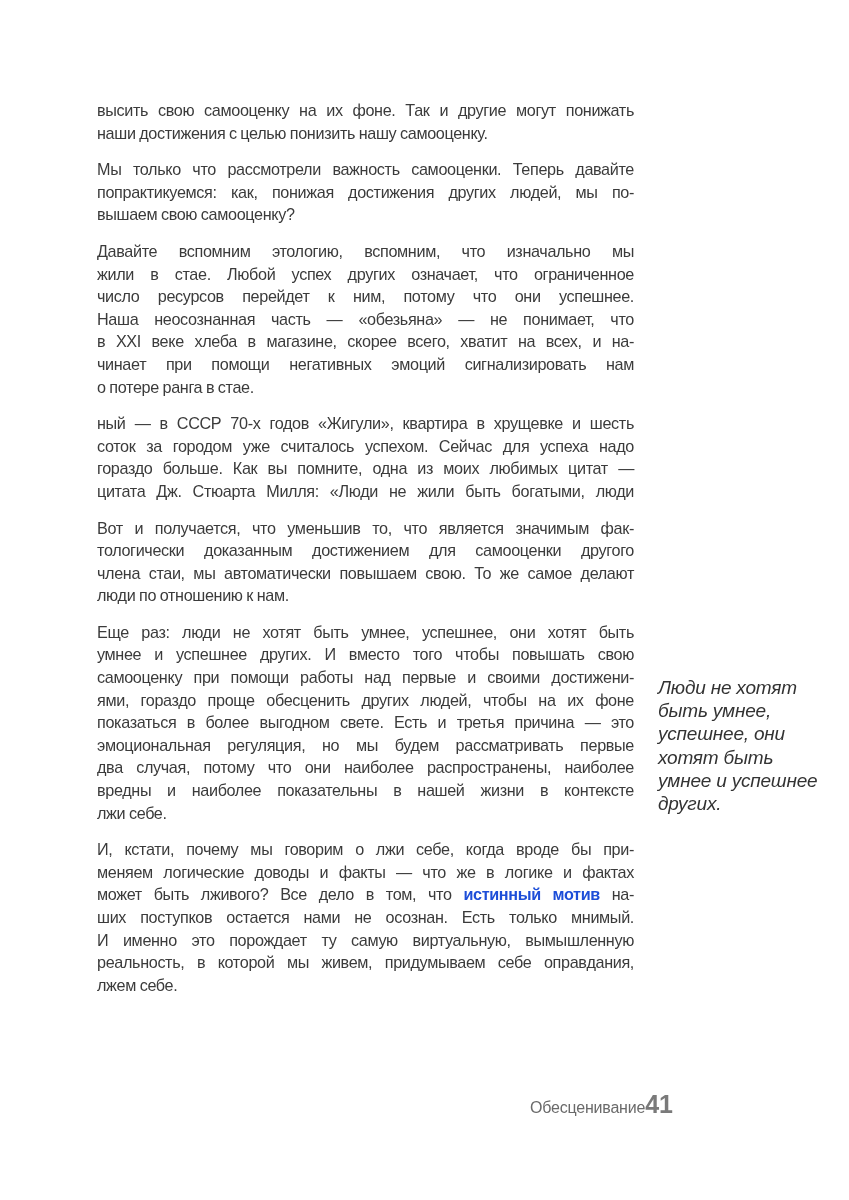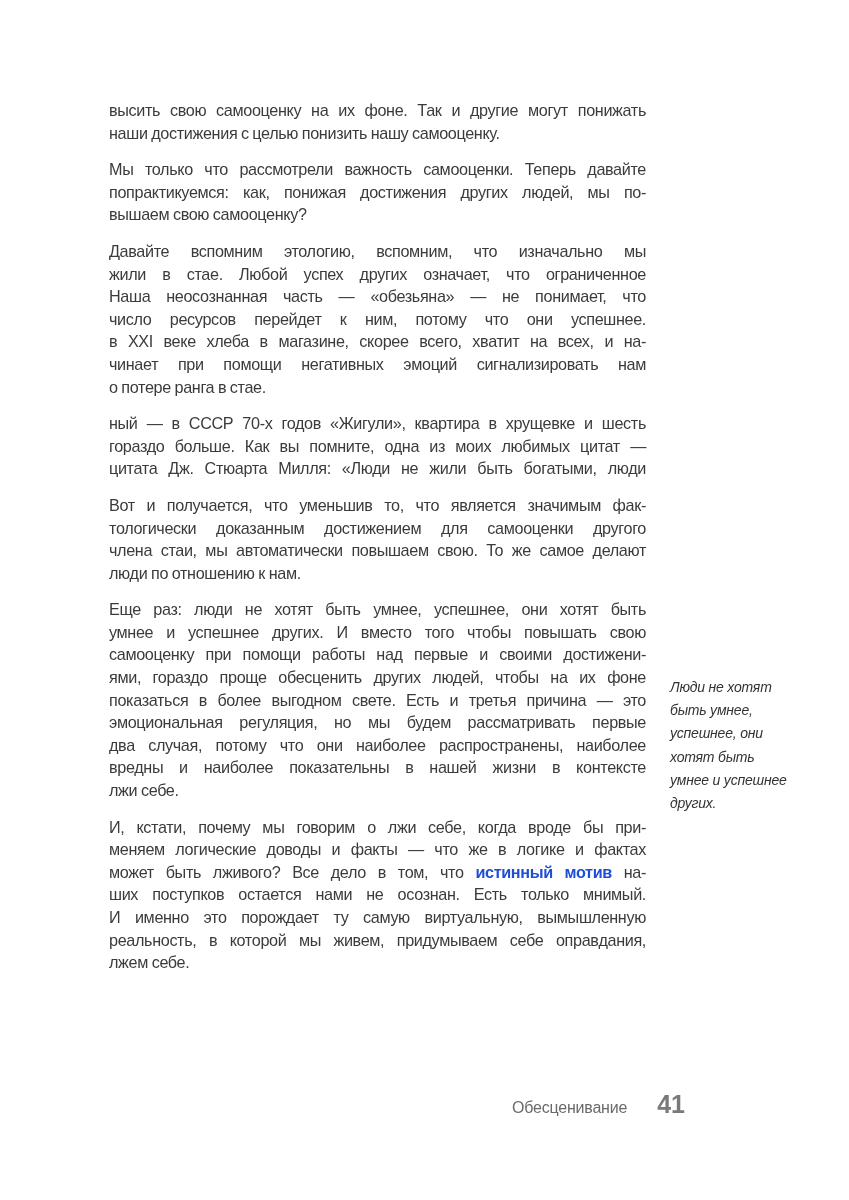--- a/index.html
+++ b/index.html
@@ -10,21 +10,21 @@
     body {
       width: 849px;
       height: 1200px;
       position: relative;
       overflow: hidden;
       font-family: "Liberation Sans", "DejaVu Sans", sans-serif;
       color: #3a3a3a;
     }
     .page {
       position: absolute;
-      left: 12px; top: 0;
+      left: 0; top: 0;
       width: 733px; height: 1200px;
     }
     .main-column {
       position: absolute;
       left: 97px;
       top: 99px;
       width: 537px;
     }
     .para {
       margin: 0 0 14px 0;
@@ -46,37 +46,36 @@
     }
     .para strong {
       font-weight: bold;
       color: #1d4ed8;
     }
     .sidenote {
       position: absolute;
       left: 658px;
       top: 676px;
       width: 160px;
-      font-size: 14px;
+      font-size: 19px;
       line-height: 23.2px;
       font-style: italic;
       color: #333333;
       letter-spacing: -0.2px;
     }
     .sidenote .line {
       display: block;
       white-space: nowrap;
     }
     .footer {
       position: absolute;
       top: 1090px;
       right: 60px;
       display: flex;
       align-items: baseline;
-      gap: 30px;
     }
     .footer-title {
       font-size: 16px;
       color: #6a6a6a;
       letter-spacing: -0.2px;
     }
     .footer-page {
       font-size: 25px;
       font-weight: bold;
       color: #7a7a7a;
@@ -96,29 +95,30 @@
 
     <p class="para">
       <span class="line">Мы только что рассмотрели важность самооценки. Теперь давайте</span>
       <span class="line">попрактикуемся: как, понижая достижения других людей, мы по-</span>
       <span class="line last">вышаем свою самооценку?</span>
     </p>
 
     <p class="para">
       <span class="line">Давайте вспомним этологию, вспомним, что изначально мы</span>
       <span class="line">жили в стае. Любой успех других означает, что ограниченное</span>
+      <span class="line">число ресурсов перейдет к ним, потому что они успешнее.</span>
       <span class="line">Наша неосознанная часть — «обезьяна» — не понимает, что</span>
-      <span class="line">число ресурсов перейдет к ним, потому что они успешнее.</span>
       <span class="line">в XXI веке хлеба в магазине, скорее всего, хватит на всех, и на-</span>
       <span class="line">чинает при помощи негативных эмоций сигнализировать нам</span>
       <span class="line last">о потере ранга в стае.</span>
     </p>
 
     <p class="para">
       <span class="line">ный — в СССР 70-х годов «Жигули», квартира в хрущевке и шесть</span>
+      <span class="line">соток за городом уже считалось успехом. Сейчас для успеха надо</span>
       <span class="line">гораздо больше. Как вы помните, одна из моих любимых цитат —</span>
       <span class="line">цитата Дж. Стюарта Милля: «Люди не жили быть богатыми, люди</span>
     </p>
 
     <p class="para">
       <span class="line">Вот и получается, что уменьшив то, что является значимым фак-</span>
       <span class="line">тологически доказанным достижением для самооценки другого</span>
       <span class="line">члена стаи, мы автоматически повышаем свою. То же самое делают</span>
       <span class="line last">люди по отношению к нам.</span>
     </p>

